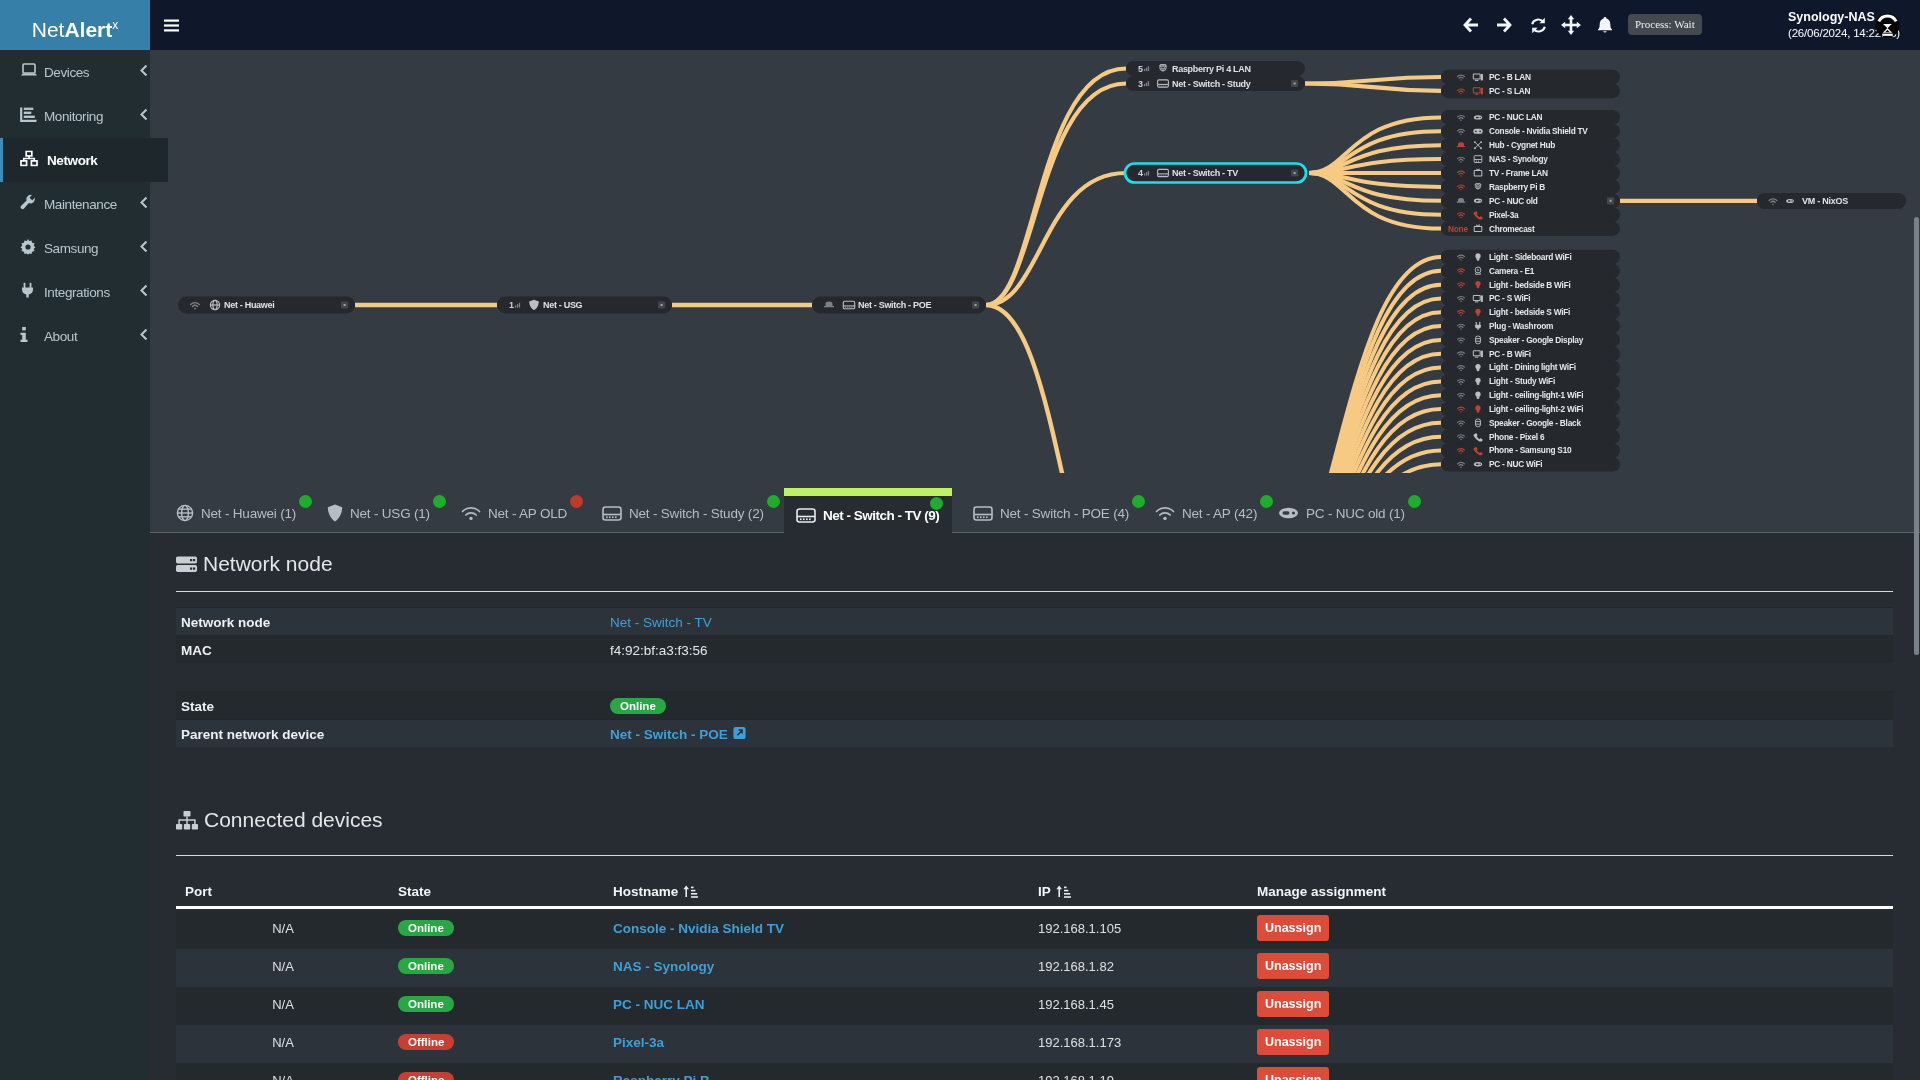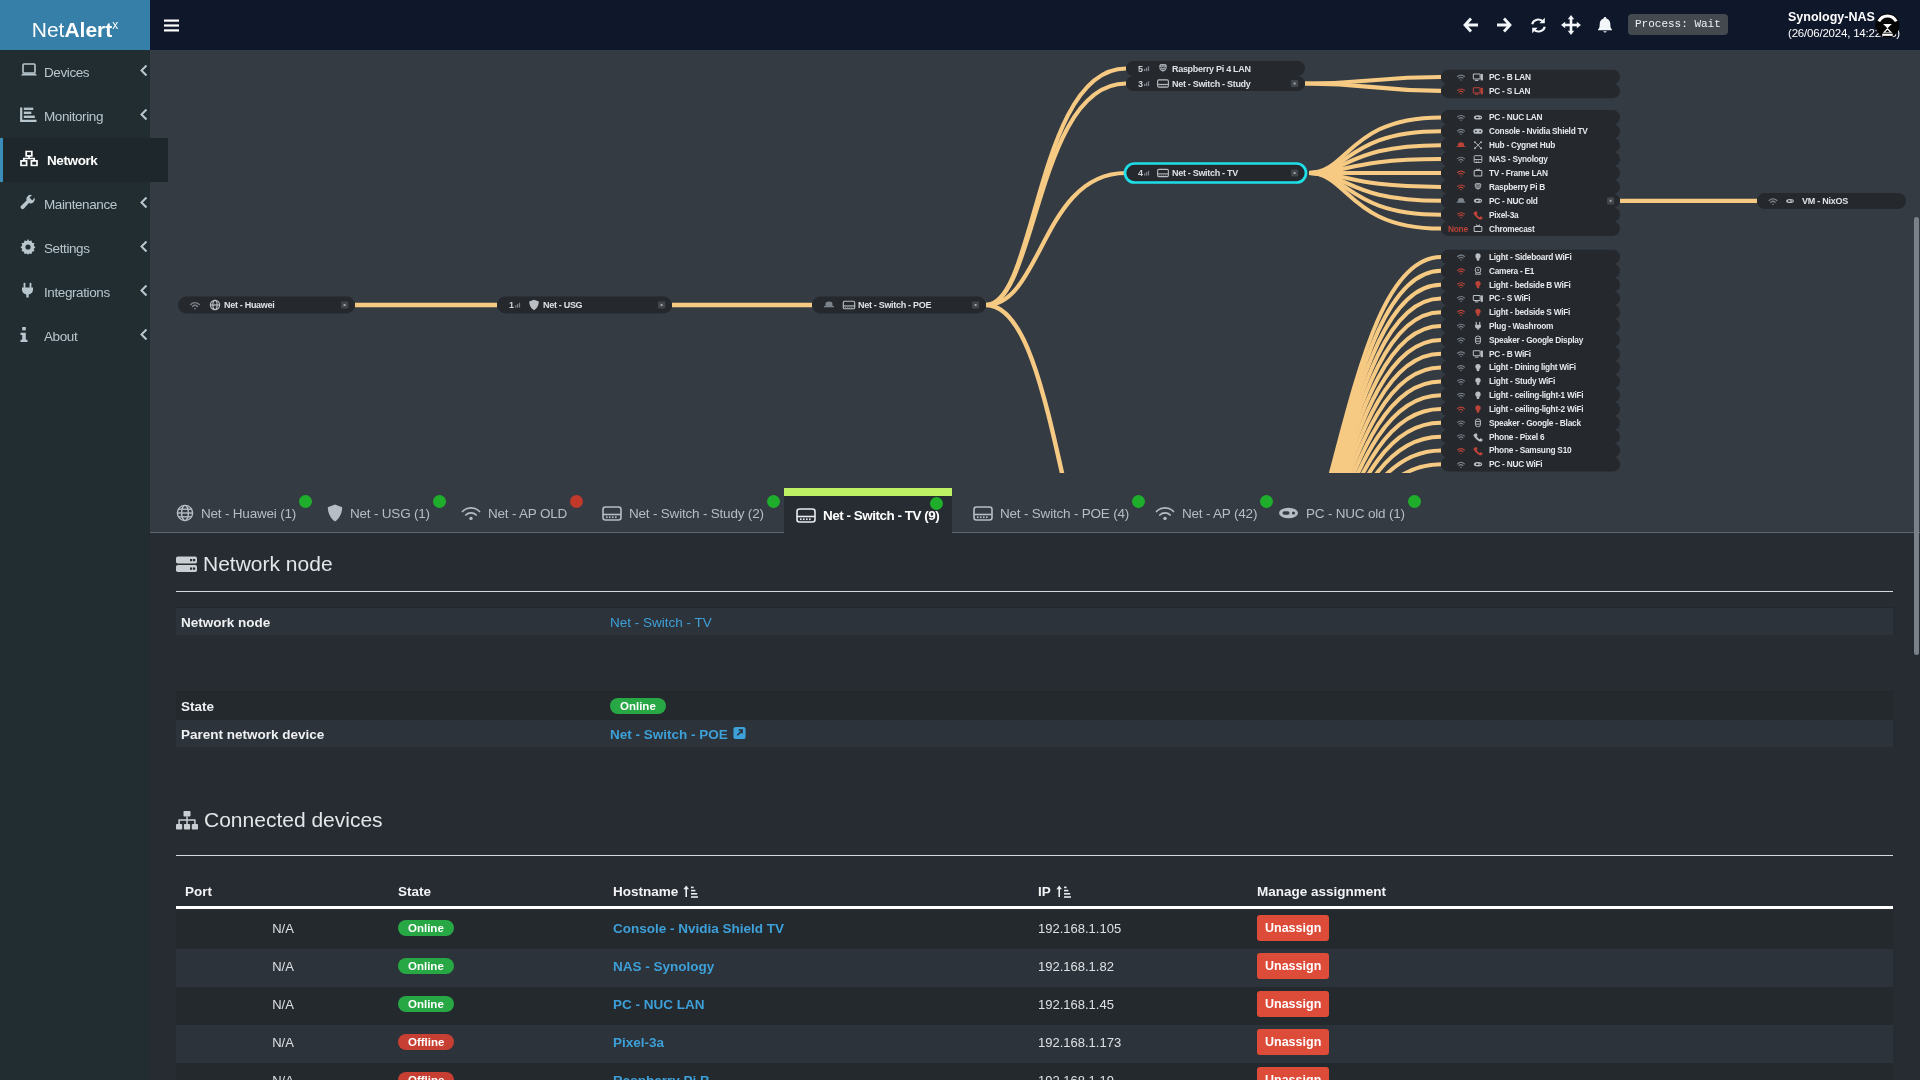--- a/index.html
+++ b/index.html
@@ -1,20 +1,20 @@
 <!DOCTYPE html>
 <html><head><meta charset="utf-8"><style>
 *{margin:0;padding:0;box-sizing:border-box}
 html,body{width:1920px;height:1080px;overflow:hidden;background:#343b43;font-family:"Liberation Sans",sans-serif}
 .hdr{position:absolute;left:0;top:0;width:1920px;height:50px;background:#0f172a;z-index:5}
 .brand{position:absolute;left:0;top:0;width:150px;height:50px;background:#367fa9;color:#fff;font-size:21px;line-height:50px;text-align:center;font-weight:300}
 .brand b{font-weight:700}
 .brand sup{font-size:12px}
 .hicon{position:absolute;top:0;height:50px;display:flex;align-items:center;justify-content:center}
-.proc{position:absolute;left:1628px;top:14px;height:21px;background:#43494f;border-radius:4px;color:#edf0f2;font-family:Liberation Mono, monospace;font-size:11px;line-height:21px;padding:0 7px}
+.proc{position:absolute;left:1628px;top:14px;height:21px;background:#43494f;border-radius:4px;color:#edf0f2;font-family:Liberation Serif, serif;font-size:11px;line-height:21px;padding:0 7px}
 .acct{position:absolute;left:1788px;top:6px;text-align:left;color:#fff}
 .acct .l1{font-size:12.5px;font-weight:700;line-height:17px;padding-top:3px}
 .acct .l2{font-size:11.5px;line-height:15px;letter-spacing:-0.2px}
 .sb{position:absolute;left:0;top:50px;width:150px;height:1030px;background:#222d32;z-index:4}
 .sbi{position:absolute;left:0;width:168px;height:44px;color:#b8c7ce;font-size:13.5px}
 .sbi .lbl{position:absolute;left:44px;top:50%;transform:translateY(-50%);letter-spacing:-0.4px}
 .sbi.act{background:#1e282c;border-left:3px solid #3c8dbc;color:#fff}
 .sbi.act .ic{left:17px}
 .sbi .ic{position:absolute;left:20px;top:50%;transform:translateY(-50%)}
 .sbi .chv{position:absolute;right:20px;top:50%;transform:translateY(-50%)}
@@ -156,21 +156,21 @@
       <span class="lbl" style="">Maintenance</span>
       <span class="chv"><svg width="8" height="12" viewBox="0 0 8 12">
           <path d="M6.5,1 L1.5,6 L6.5,11" stroke="#b8c7ce" stroke-width="2" fill="none"></path>
         </svg></span>
     </div>
     <div class="sbi" style="top:176px">
       <span class="ic"><svg width="16" height="16" viewBox="0 0 16 16">
           <path d="M8,0.5 l1.2,2 2.3,-0.6 0.6,2.3 2.4,0.6 -0.8,2.2 1.7,1.7 -1.7,1.7 0.8,2.2 -2.4,0.6 -0.6,2.3 -2.3,-0.6 -1.2,2 -1.2,-2 -2.3,0.6 -0.6,-2.3 -2.4,-0.6 0.8,-2.2 -1.7,-1.7 1.7,-1.7 -0.8,-2.2 2.4,-0.6 0.6,-2.3 2.3,0.6 Z" fill="#b8c7ce"></path>
           <circle cx="8" cy="8.5" r="2.6" fill="#222d32"></circle>
         </svg></span>
-      <span class="lbl" style="">Settings</span>
+      <span class="lbl" style="">Samsung</span>
       <span class="chv"><svg width="8" height="12" viewBox="0 0 8 12">
           <path d="M6.5,1 L1.5,6 L6.5,11" stroke="#b8c7ce" stroke-width="2" fill="none"></path>
         </svg></span>
     </div>
     <div class="sbi" style="top:220px">
       <span class="ic"><svg width="15" height="16" viewBox="0 0 15 16">
           <g stroke="#b8c7ce" stroke-width="1.8" fill="none" stroke-linecap="round">
             <line x1="4.5" y1="1" x2="4.5" y2="5"></line>
             <line x1="10.5" y1="1" x2="10.5" y2="5"></line>
           </g>
@@ -830,20 +830,24 @@
           <rect x="17" y="12.5" width="2.2" height="2.2"></rect>
         </g>
       </svg>
       <span>Network node</span>
     </div>
     <div class="hr" style="top:58px"></div>
     <div class="t1row lt" style="top:74px">
       <span class="k">Network node</span>
       <span class="v"><span class="blu">Net - Switch - TV</span></span>
     </div>
+    <div class="t1row dk" style="top:102px">
+      <span class="k">MAC</span>
+      <span class="v">f4:92:bf:a3:f3:56</span>
+    </div>
     <div class="t1row dk" style="top:158px">
       <span class="k">State</span>
       <span class="v"><span class="pill pgreen">Online</span></span>
     </div>
     <div class="t1row lt" style="top:186px">
       <span class="k">Parent network device</span>
       <span class="v"><span class="blu" style="font-weight:700">Net - Switch - POE<svg width="13" height="13" viewBox="0 0 15 15" style="vertical-align:-1px;margin-left:5px">
             <rect x="0.5" y="0.5" width="14" height="14" rx="2.5" fill="#3da0d9"></rect>
             <path d="M5,10 L10.5,4.5 M6.5,4 h4 v4" stroke="#272c32" stroke-width="1.7" fill="none"></path>
           </svg></span></span>

